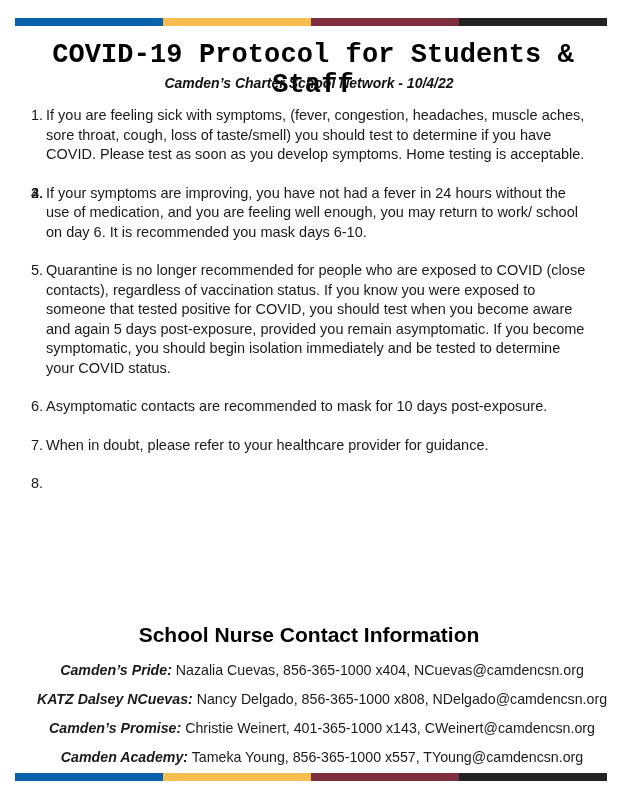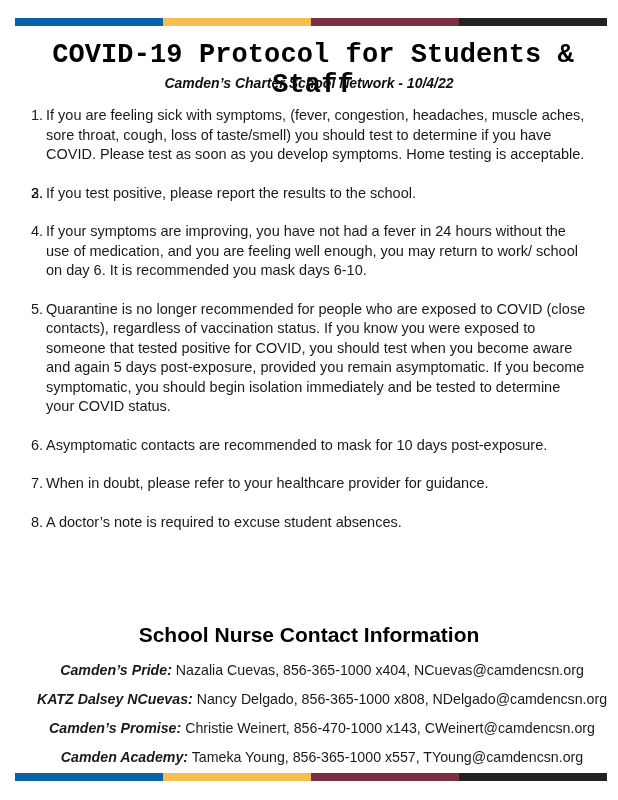--- a/index.html
+++ b/index.html
@@ -32,34 +32,34 @@
   <div class="seg" style="background: rgb(125, 47, 63);"></div>
   <div class="seg" style="background: rgb(34, 34, 34);"></div>
 </div>
 
 <h1 class="title" style="margin:4px;font-family:Liberation Mono, monospace;">COVID-19 Protocol for Students &amp; Staff</h1>
 <div class="subtitle">Camden’s Charter School Network - 10/4/22</div>
 
 <ol class="protocol">
   <li><span class="num">1.</span><span>If you are feeling sick with symptoms, (fever, congestion, headaches, muscle aches, sore throat, cough, loss of taste/smell) you should test to determine if you have COVID. Please test as soon as you develop symptoms. Home testing is acceptable.</span></li>
   <li><span class="num">2.</span></li>
-  <li><span class="num">3.</span><span>If you test positive, please report the results to the school.</span></li>
+  <li><span class="num">3.</span></li>
   <li><span class="num">4.</span><span>If your symptoms are improving, you have not had a fever in 24 hours without the use of medication, and you are feeling well enough, you may return to work/ school on day 6. It is recommended you mask days 6-10.</span></li>
   <li><span class="num">5.</span><span>Quarantine is no longer recommended for people who are exposed to COVID (close contacts), regardless of vaccination status. If you know you were exposed to someone that tested positive for COVID, you should test when you become aware and again 5 days post-exposure, provided you remain asymptomatic. If you become symptomatic, you should begin isolation immediately and be tested to determine your COVID status.</span></li>
   <li><span class="num">6.</span><span>Asymptomatic contacts are recommended to mask for 10 days post-exposure.</span></li>
   <li><span class="num">7.</span><span>When in doubt, please refer to your healthcare provider for guidance.</span></li>
-  <li><span class="num">8.</span><span>A doctor’s note is required to excuse student absences.</span></li>
+  <li><span class="num">8.</span></li>
 </ol>
 
 <h2 class="nurse-title" style="margin:0;">School Nurse Contact Information</h2>
 
 <div class="contacts">
   <div class="contact"><span class="school">Camden’s Pride:</span><span> Nazalia Cuevas, 856-365-1000 x404, NCuevas@camdencsn.org</span></div>
   <div class="contact"><span class="school">KATZ Dalsey NCuevas:</span><span> Nancy Delgado, 856-365-1000 x808, NDelgado@camdencsn.org</span></div>
-  <div class="contact"><span class="school">Camden’s Promise:</span><span> Christie Weinert, 856-470-1000 x143, CWeinert@camdencsn.org</span></div>
+  <div class="contact"><span class="school">Camden’s Promise:</span><span> Christie Weinert, 401-365-1000 x143, CWeinert@camdencsn.org</span></div>
   <div class="contact"><span class="school">Camden Academy:</span><span> Tameka Young, 856-365-1000 x557, TYoung@camdencsn.org</span></div>
 </div>
 
 <div class="stripe bottom">
   <div class="seg" style="background: rgb(10, 98, 171);"></div>
   <div class="seg" style="background: rgb(246, 190, 79);"></div>
   <div class="seg" style="background: rgb(125, 47, 63);"></div>
   <div class="seg" style="background: rgb(34, 34, 34);"></div>
 </div>
 

